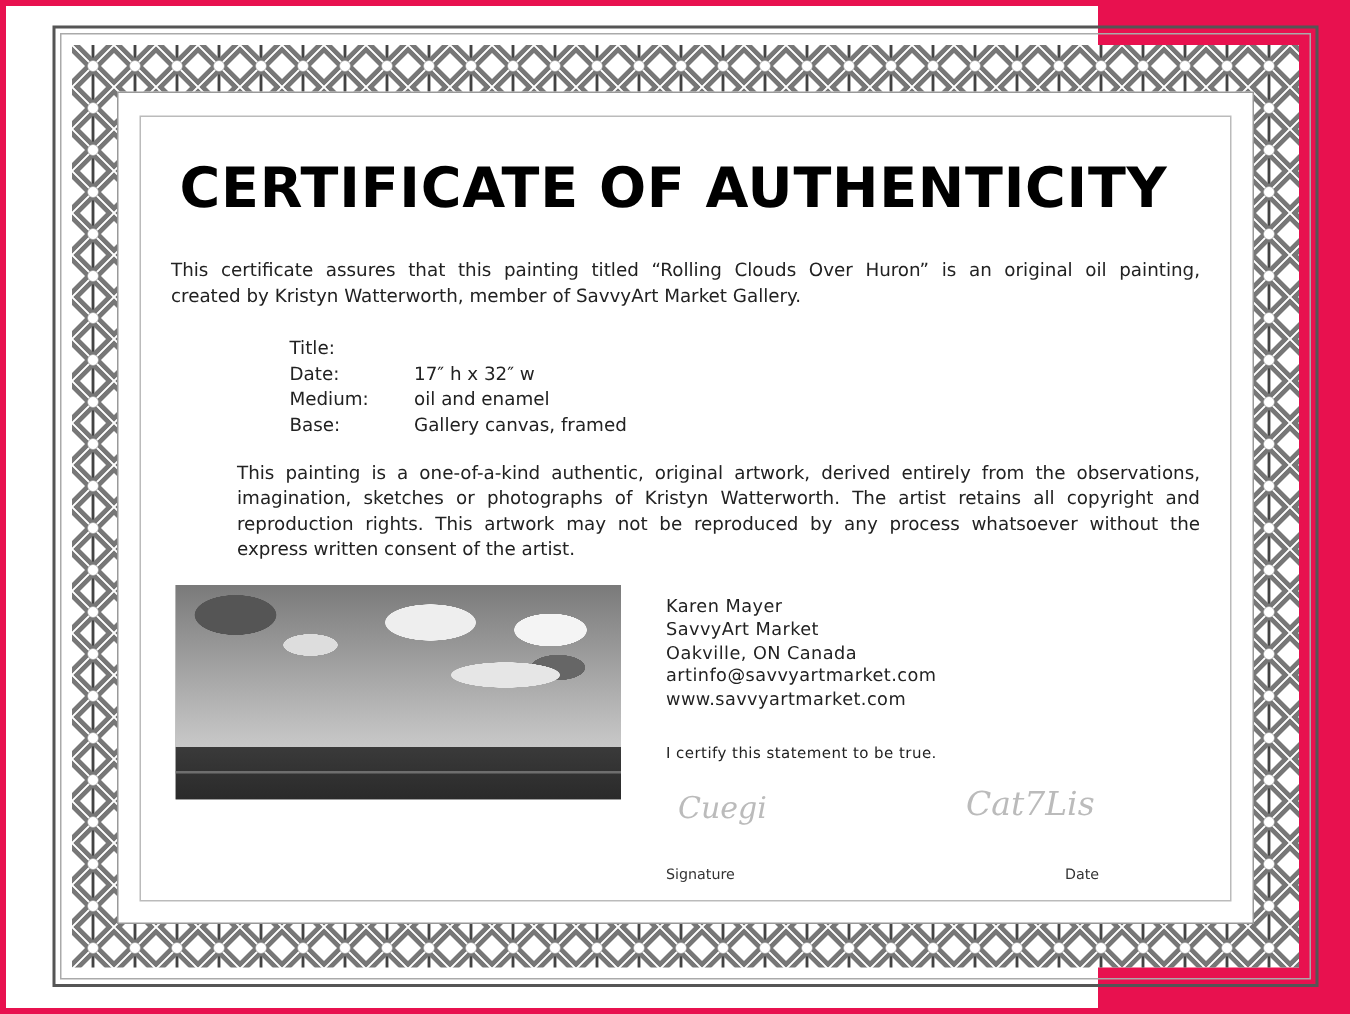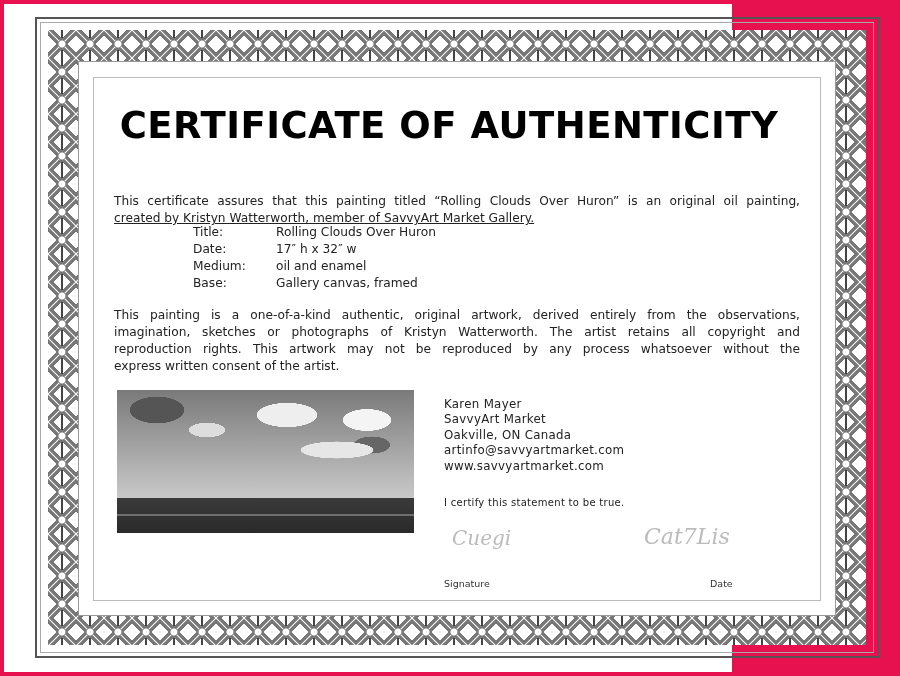--- a/index.html
+++ b/index.html
@@ -13,28 +13,28 @@
       radial-gradient(circle at 50% 50%, #fff 0 3px, transparent 4px),
       linear-gradient(45deg, transparent 40%, #777 41% 48%, transparent 49% 51%, #777 52% 59%, transparent 60%),
       linear-gradient(-45deg, transparent 40%, #777 41% 48%, transparent 49% 51%, #777 52% 59%, transparent 60%),
       linear-gradient(90deg, transparent 46%, #444 47% 53%, transparent 54%);
     background-size:28px 28px;
   }
   .band-inner-white{position:absolute;left:74px;top:57px;width:758px;height:555px;background:#fff;border:1px solid #999;box-sizing:border-box;}
   .content-box{position:absolute;left:89px;top:73px;width:728px;height:524px;border:1px solid #bbb;box-sizing:border-box;background:#fff;}
   .title{position:absolute;left:0;top:100px;width:890px;text-align:center;font-family:"DejaVu Sans",sans-serif;font-weight:bold;font-size:37px;letter-spacing:0.5px;color:#000;}
   .txt{position:absolute;font-family:"DejaVu Sans",sans-serif;font-size:12.2px;color:#222;line-height:17px;}
-  .p1{left:110px;top:168px;width:686px;text-align:justify;margin-top:21px;}
+  .p1{left:110px;top:168px;width:686px;text-align:justify;}
   .p1 .line{display:block;text-align:justify;text-align-last:justify;}
-  .p1 .line.last{text-align-last:left;text-decoration:underline;}
+  .p1 .line.last{text-align-last:left;}
   .details{left:189px;top:220px;}
   .details .row{display:flex;height:17px;align-items:center;}
   .details .k{width:83px;}
   .p2{left:110px;top:303px;width:686px;}
-  .p2 .line{display:block;text-align:justify;text-align-last:justify;}
+  .p2 .line{display:block;text-align:justify;text-align-last:justify;margin-left:44px;}
   .p2 .line.last{text-align-last:left;}
   .painting{position:absolute;left:113px;top:386px;width:297px;height:143px;overflow:hidden;background:#8a8a8a;}
   .sky{position:absolute;left:0;top:0;width:297px;height:108px;
     background:
       radial-gradient(ellipse 40px 18px at 250px 30px,#f4f4f4 60%,transparent 61%),
       radial-gradient(ellipse 50px 20px at 170px 25px,#eee 60%,transparent 61%),
       radial-gradient(ellipse 30px 12px at 90px 40px,#ddd 60%,transparent 61%),
       radial-gradient(ellipse 60px 14px at 220px 60px,#e6e6e6 60%,transparent 61%),
       radial-gradient(ellipse 45px 22px at 40px 20px,#555 60%,transparent 61%),
       radial-gradient(ellipse 30px 14px at 255px 55px,#666 60%,transparent 61%),
@@ -64,21 +64,20 @@
   <div class="title">CERTIFICATE OF AUTHENTICITY</div>
 
   <div class="txt p1">
     <span class="line">This certificate assures that this painting titled “Rolling Clouds Over Huron” is an original oil painting,</span>
     <span class="line last">created by Kristyn Watterworth, member of SavvyArt Market Gallery.</span>
   </div>
 
   <div class="txt details">
     <div class="row">
       <span class="k">Title:</span>
-      <span>Rolling Clouds Over Huron</span>
     </div>
     <div class="row">
       <span class="k">Date:</span>
       <span>17″ h x 32″ w</span>
     </div>
     <div class="row">
       <span class="k">Medium:</span>
       <span>oil and enamel</span>
     </div>
     <div class="row">

